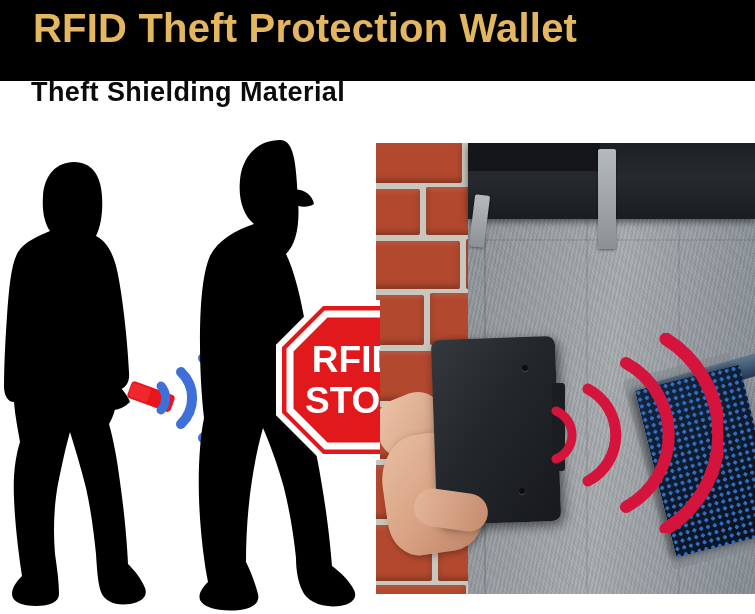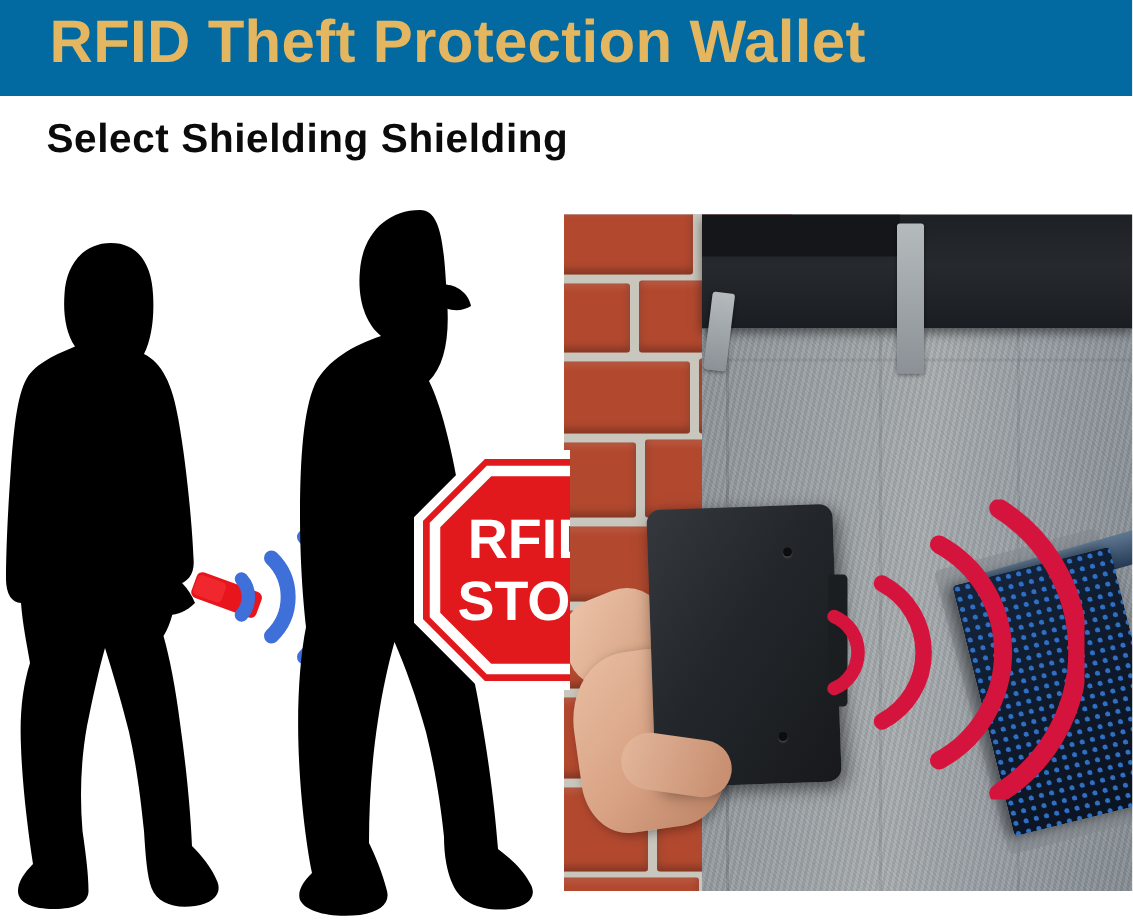--- a/index.html
+++ b/index.html
@@ -16,22 +16,22 @@
     height: 614px;
     overflow: hidden;
     background: #ffffff;
   }
 
   
   .header-bar {
     position: absolute;
     left: 0; top: 0;
     width: 755px;
-    height: 64px;
-    background: #0369a1;
+    height: 81px;
+    background: #000000;
     overflow: hidden;
   }
   .header-title {
     position: absolute;
     left: 33px;
     top: 6px;
     font-size: 40px;
     font-weight: bold;
     letter-spacing: 0.2px;
     color: #e3b65f;
@@ -268,21 +268,21 @@
 </style>
 </head>
 <body>
 
 <div id="page">
 
   <div class="header-bar">
     <div class="header-title">RFID Theft Protection Wallet</div>
   </div>
 
-  <div class="subtitle">Select Shielding Shielding</div>
+  <div class="subtitle">Theft Shielding Material</div>
 
   <div class="illustration">
 
     <svg class="silhouette-left" viewBox="0 0 172 456">
       <path fill="#000000" d="
         M72,4 C54,4 42,18 41,38 C40,52 42,64 48,73
         C36,78 22,84 16,94 C9,106 7,130 5,158
         C3,186 2,212 2,228 C2,238 6,244 12,244
         C13,258 16,272 18,284 C13,300 11,318 12,340
         C13,368 17,398 20,418 C14,424 10,430 10,436

